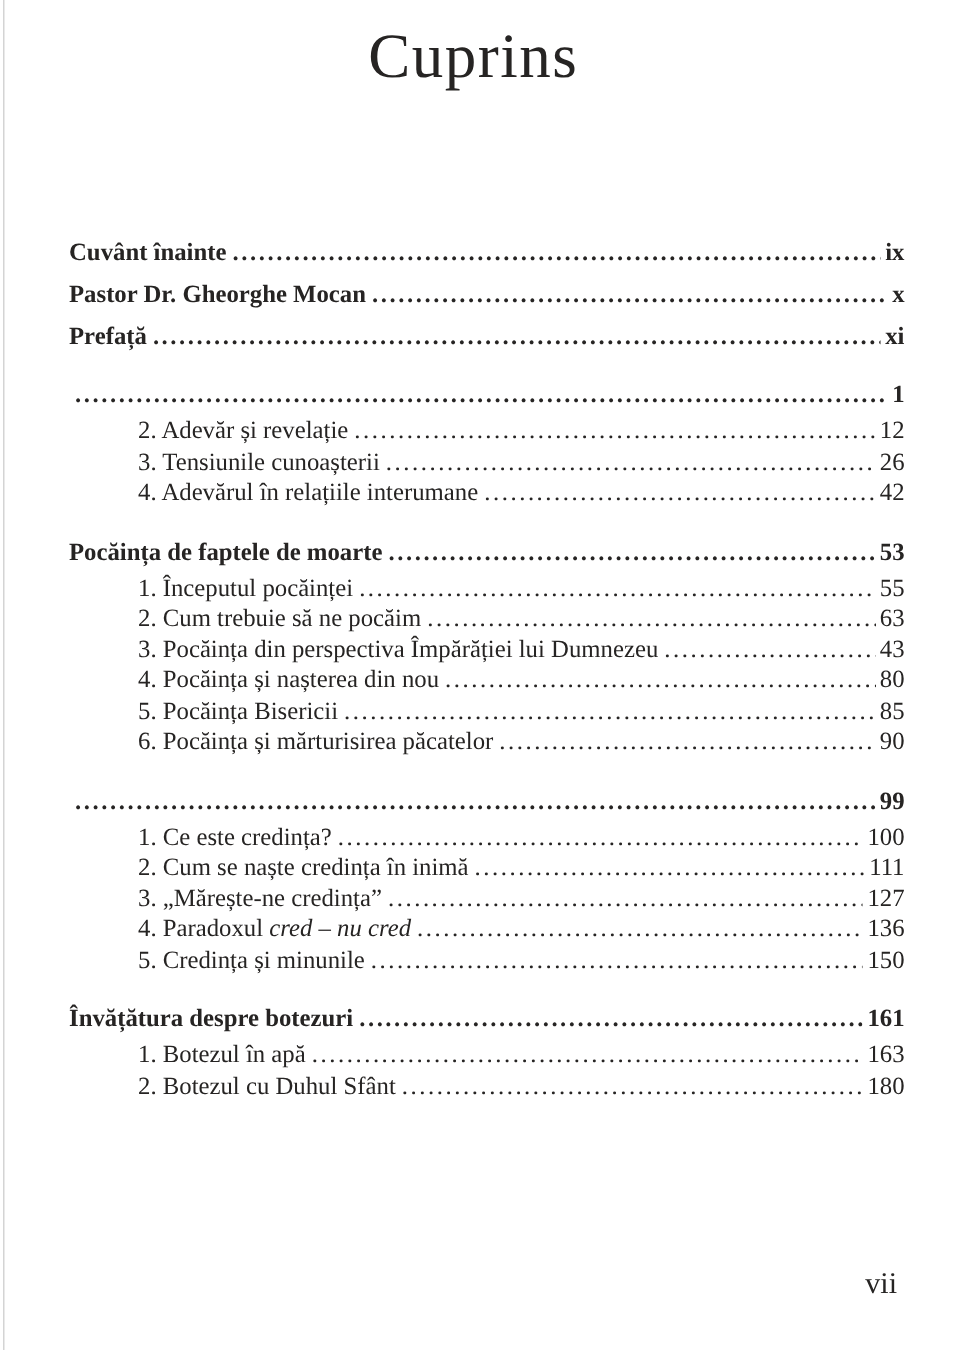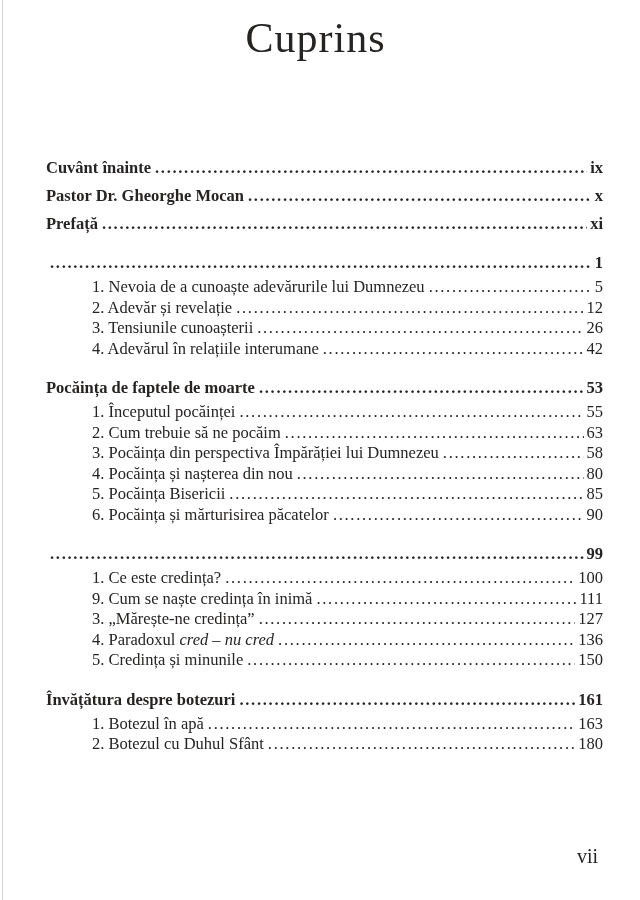--- a/index.html
+++ b/index.html
@@ -120,25 +120,20 @@
     </div>
   </div>
 
   <div class="toc-section">
     <div class="row section-header">
       <span class="dots"></span>
       <span class="pg">1</span>
     </div>
     <div class="section-items">
       <div class="row">
-        <span class="lbl">1. Nevoia de a cunoaște adevărurile lui Dumnezeu</span>
-        <span class="dots"></span>
-        <span class="pg">5</span>
-      </div>
-      <div class="row">
         <span class="lbl">2. Adevăr și revelație</span>
         <span class="dots"></span>
         <span class="pg">12</span>
       </div>
       <div class="row">
         <span class="lbl">3. Tensiunile cunoașterii</span>
         <span class="dots"></span>
         <span class="pg">26</span>
       </div>
       <div class="row">
@@ -162,21 +157,21 @@
         <span class="pg">55</span>
       </div>
       <div class="row">
         <span class="lbl">2. Cum trebuie să ne pocăim</span>
         <span class="dots"></span>
         <span class="pg">63</span>
       </div>
       <div class="row">
         <span class="lbl">3. Pocăința din perspectiva Împărăției lui Dumnezeu</span>
         <span class="dots"></span>
-        <span class="pg">58</span>
+        <span class="pg">43</span>
       </div>
       <div class="row">
         <span class="lbl">4. Pocăința și nașterea din nou</span>
         <span class="dots"></span>
         <span class="pg">80</span>
       </div>
       <div class="row">
         <span class="lbl">5. Pocăința Bisericii</span>
         <span class="dots"></span>
         <span class="pg">85</span>
@@ -194,21 +189,21 @@
       <span class="dots"></span>
       <span class="pg">99</span>
     </div>
     <div class="section-items">
       <div class="row">
         <span class="lbl">1. Ce este credința?</span>
         <span class="dots"></span>
         <span class="pg">100</span>
       </div>
       <div class="row">
-        <span class="lbl">9. Cum se naște credința în inimă</span>
+        <span class="lbl">2. Cum se naște credința în inimă</span>
         <span class="dots"></span>
         <span class="pg">111</span>
       </div>
       <div class="row">
         <span class="lbl">3. „Mărește-ne credința”</span>
         <span class="dots"></span>
         <span class="pg">127</span>
       </div>
       <div class="row">
         <span class="lbl"><span>4. Paradoxul </span><em class="it">cred – nu cred</em></span>

